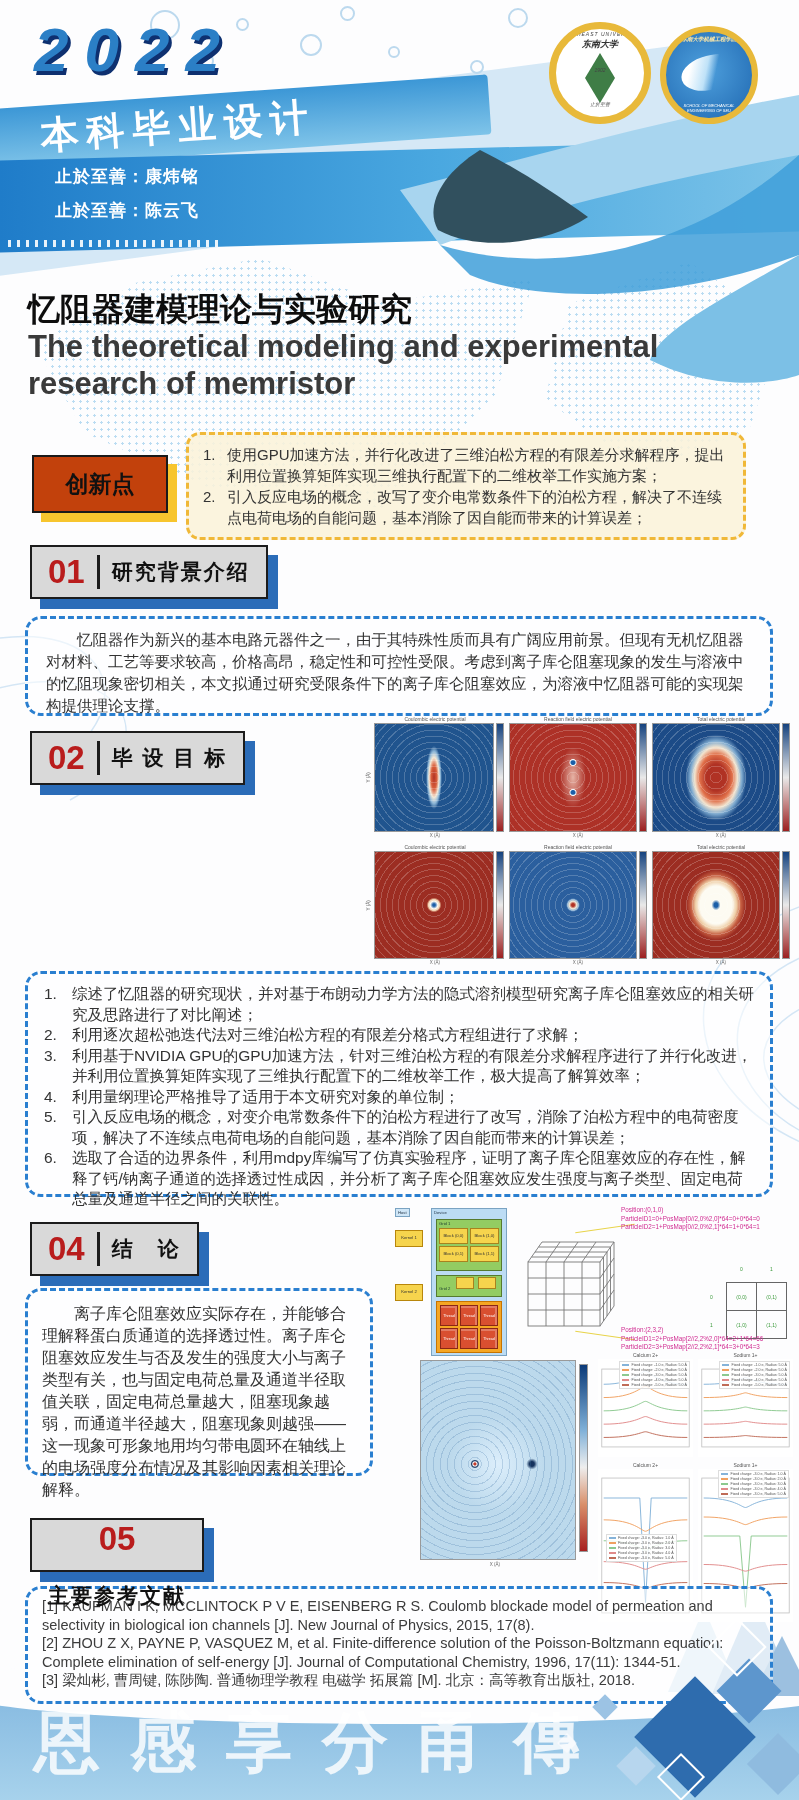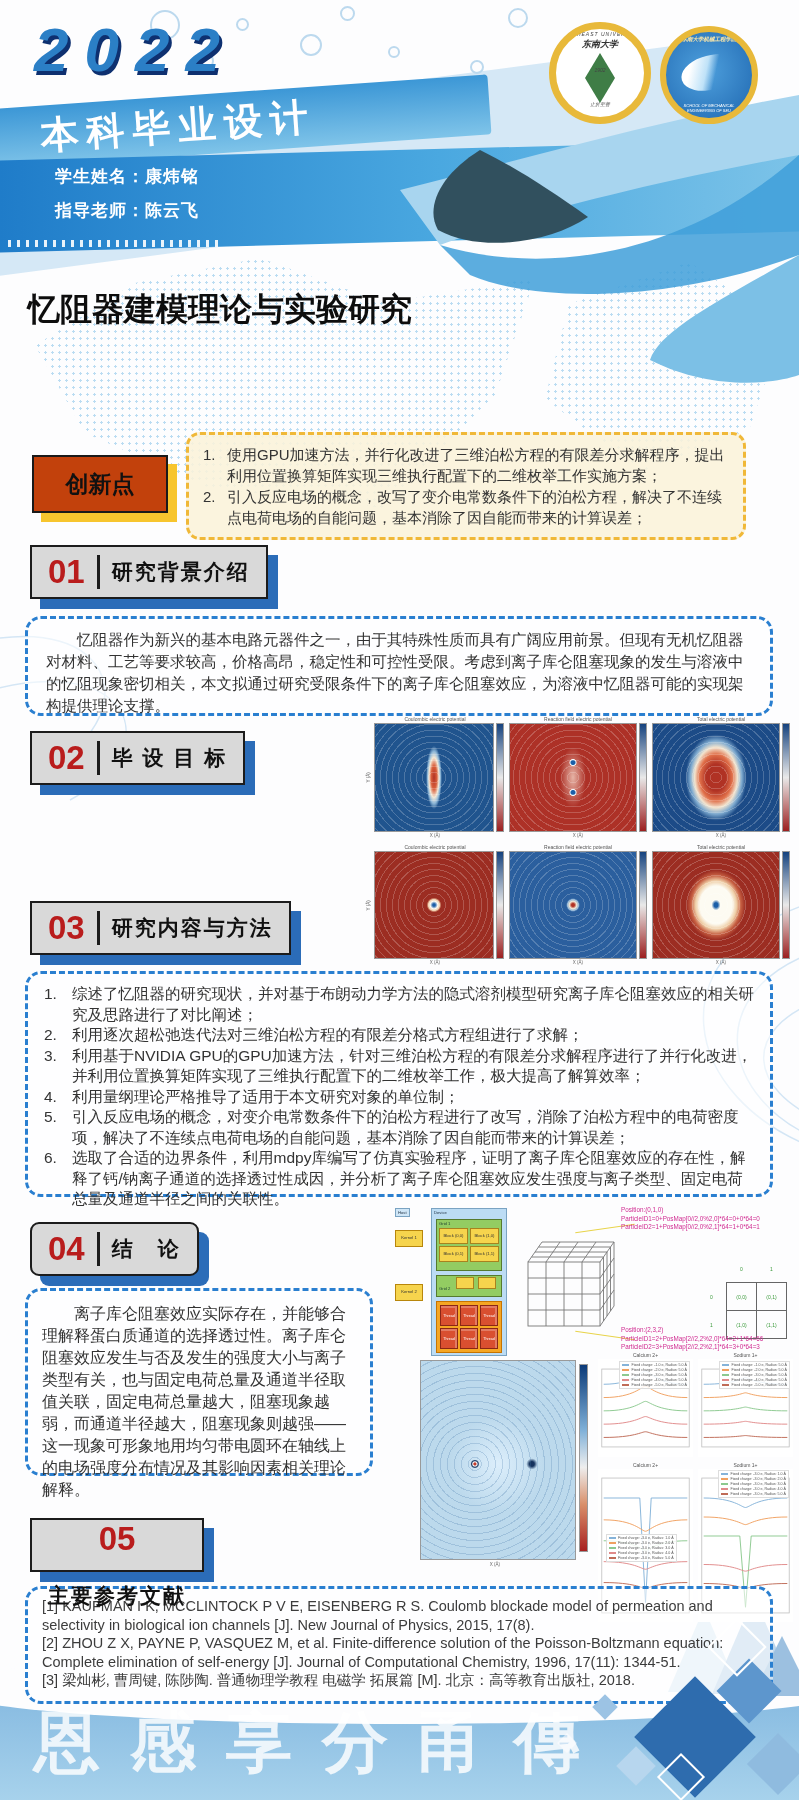--- a/index.html
+++ b/index.html
@@ -168,42 +168,46 @@
 
   <svg class="decor" style="left:340px;top:40px;z-index:2;" width="459" height="420" viewBox="0 0 459 420">
     <path d="M60,150 C180,120 320,80 459,55 L459,115 C320,140 180,175 100,205 Z" fill="#a8d5ef"></path>
     <path d="M100,205 C200,235 340,220 459,115 L459,215 C340,260 200,265 130,235 Z" fill="#3f9fd9" opacity="0.85"></path>
     <path d="M459,215 C380,260 320,290 310,320 C370,350 430,345 459,335 Z" fill="#7cc0e6"></path>
     <path d="M140,110 C100,135 85,167 98,190 C140,213 210,203 248,177 C210,150 175,127 140,110 Z" fill="#31505e"></path>
   </svg>
 
   <div class="ribbon"></div>
   <div class="ribbon-ticks"></div>
-  <div class="stuline" style="top:165px;">学生姓名：康炜铭</div>
-  <div class="stuline" style="top:199px;">指导老师：陈云飞</div>
+  <div class="stuline" style="top:165px;">止於至善：康炜铭</div>
+  <div class="stuline" style="top:199px;">止於至善：陈云飞</div>
 
   <div class="seal seal1" style="z-index:5;">
     <div class="ringtxt">SOUTHEAST UNIVERSITY</div>
     <div class="cn">东南大学</div>
     <div class="tri"></div>
     <div class="yr">1902</div>
     <div class="motto">止於至善</div>
   </div>
   <div class="seal seal2" style="z-index:5;">
     <div class="t">东南大学机械工程学院</div>
     <div class="sw"></div>
     <div class="b">SCHOOL OF MECHANICAL ENGINEERING OF SEU</div>
   </div>
 
   <div class="dots" style="left:35px;top:258px;width:500px;height:250px;z-index:1;
        clip-path:polygon(0 35%,20% 10%,45% 0,70% 18%,100% 8%,92% 55%,70% 100%,35% 92%,10% 70%);"></div>
   <div class="dots" style="left:545px;top:262px;width:240px;height:210px;z-index:1;
        clip-path:polygon(10% 20%,60% 0,100% 30%,85% 80%,40% 100%,0 65%);"></div>
 
   <div class="title-zh">忆阻器建模理论与实验研究</div>
+  <div class="title-en">
+    <span style="display:block">The theoretical modeling and experimental</span>
+    <span style="display:block">research of memristor</span>
+  </div>
 
   <div class="inno-box">
     <div class="inno-row">
       <span class="no">1.</span>
       <span>使用GPU加速方法，并行化改进了三维泊松方程的有限差分求解程序，提出利用位置换算矩阵实现三维执行配置下的二维枚举工作实施方案；</span>
     </div>
     <div class="inno-row">
       <span class="no">2.</span>
       <span>引入反应电场的概念，改写了变介电常数条件下的泊松方程，解决了不连续点电荷电场的自能问题，基本消除了因自能而带来的计算误差；</span>
     </div>
@@ -269,25 +273,20 @@
     <div class="pcell">
       <div class="ptt">Total electric potential</div>
       <div class="pbody">
           <div class="plot p6"></div>
         <div class="cbar"></div>
         </div>
       <div class="xlab">X (Å)</div>
     </div>
   </div>
 
-  <div class="sec" style="left:30px;top:901px;">
-    <span class="num">03</span>
-    <span class="bar"></span>
-    <span class="tt">研究内容与方法</span>
-  </div>
   <div class="dash numlist" style="left:25px;top:971px;width:748px;height:226px;padding:10px 16px;font-size:15.5px;line-height:20.5px;">
     <div class="row">
         <span class="no">1.</span>
         <span>综述了忆阻器的研究现状，并对基于布朗动力学方法的隐式溶剂模型研究离子库仑阻塞效应的相关研究及思路进行了对比阐述；</span>
       </div>
     <div class="row">
         <span class="no">2.</span>
         <span>利用逐次超松弛迭代法对三维泊松方程的有限差分格式方程组进行了求解；</span>
       </div>
     <div class="row">
@@ -301,21 +300,21 @@
     <div class="row">
         <span class="no">5.</span>
         <span>引入反应电场的概念，对变介电常数条件下的泊松方程进行了改写，消除了泊松方程中的电荷密度项，解决了不连续点电荷电场的自能问题，基本消除了因自能而带来的计算误差；</span>
       </div>
     <div class="row">
         <span class="no">6.</span>
         <span>选取了合适的边界条件，利用mdpy库编写了仿真实验程序，证明了离子库仑阻塞效应的存在性，解释了钙/钠离子通道的选择透过性成因，并分析了离子库仑阻塞效应发生强度与离子类型、固定电荷总量及通道半径之间的关联性。</span>
       </div>
   </div>
 
-  <div class="sec" style="left:30px;top:1222px;border-radius:9px;">
+  <div class="sec" style="left:30px;top:1222px;">
     <span class="num">04</span>
     <span class="bar"></span>
     <span class="tt">结　论</span>
   </div>
   <div class="dash para" style="left:25px;top:1288px;width:348px;height:188px;padding:12px 14px;font-size:16px;line-height:22px;">离子库仑阻塞效应实际存在，并能够合理解释蛋白质通道的选择透过性。离子库仑阻塞效应发生与否及发生的强度大小与离子类型有关，也与固定电荷总量及通道半径取值关联，固定电荷总量越大，阻塞现象越弱，而通道半径越大，阻塞现象则越强——这一现象可形象地用均匀带电圆环在轴线上的电场强度分布情况及其影响因素相关理论解释。</div>
 
   <div class="cuda">
     <div class="lab" style="left:0;top:0;">Host</div>
     <div class="kern" style="left:0;top:22px;">Kernel 1</div>
     <div class="kern" style="left:0;top:76px;">Kernel 2</div>

